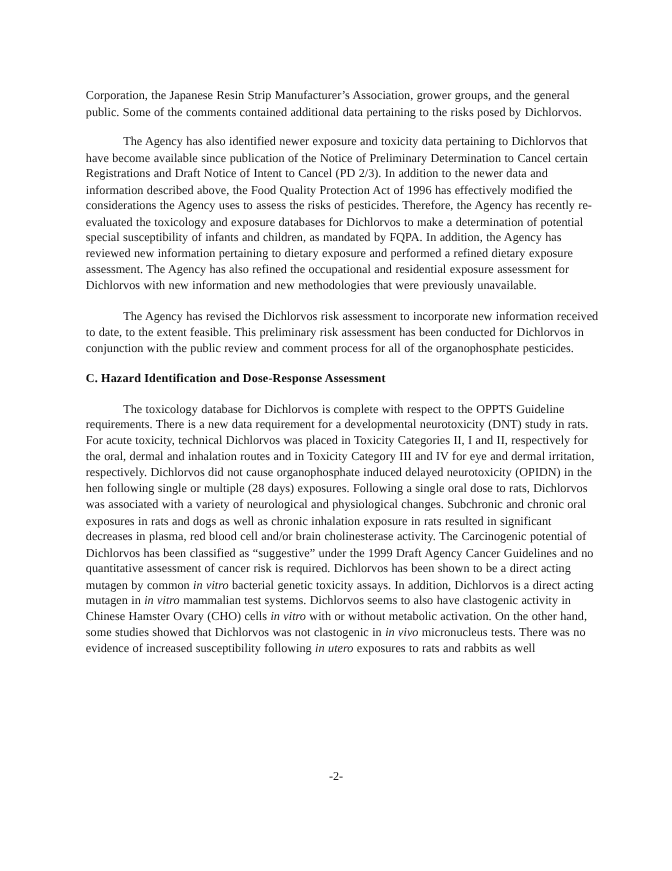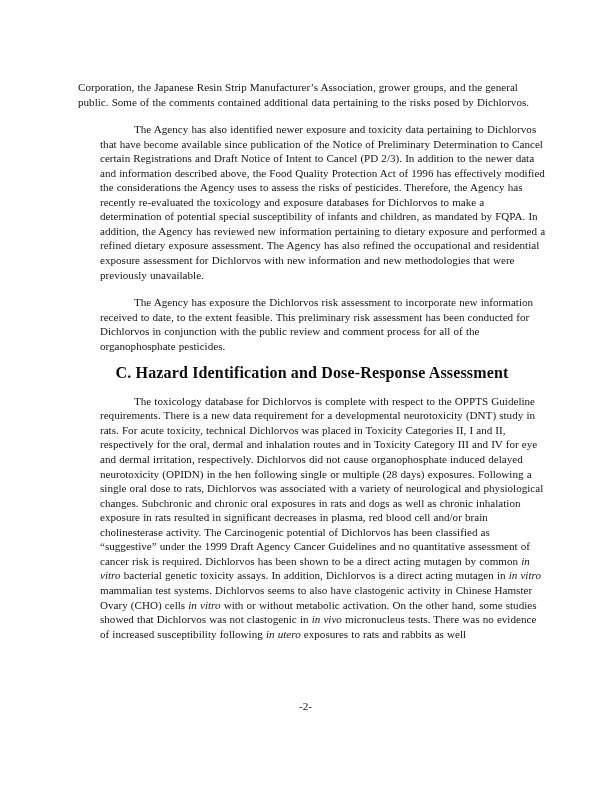--- a/index.html
+++ b/index.html
@@ -32,30 +32,28 @@
   p.para {
     margin: 0 0 13px 0;
     font-size: 11.1px;
     line-height: 14.55px;
     text-align: left;
     color: #151515;
     word-spacing: 0.35px;
   }
   p.para.indent {
     text-indent: 34px;
-    margin-left: 22px;
   }
   h2.section-heading {
     margin: 1px 0 13px 0;
-    font-size: 16px;
+    font-size: 11px;
     line-height: 14.55px;
     font-weight: bold;
     letter-spacing: 0.15px;
     color: #0c0c0c;
-    text-align: center;
   }
   .footer-page-number {
     position: absolute;
     left: 0;
     top: 700px;
     width: 611px;
     text-align: center;
     font-size: 11.1px;
     color: #151515;
   }
@@ -65,21 +63,21 @@
 <body>
 
 <div class="page">
   <div class="content">
 
     <p class="para">Corporation, the Japanese Resin Strip Manufacturer’s Association, grower groups, and the general public.  Some of the comments contained additional data pertaining to the risks posed by Dichlorvos.</p>
 
     <p class="para indent">The Agency has also identified newer exposure and toxicity data pertaining to Dichlorvos that have become available since publication of the Notice of Preliminary Determination to Cancel certain Registrations and Draft Notice of Intent to Cancel (PD 2/3). In addition to the newer data and information described above, the Food Quality Protection Act of 1996 has effectively modified the considerations the Agency uses to assess the risks of pesticides.  Therefore, the Agency has recently re-evaluated the toxicology and exposure databases for Dichlorvos to make a determination of potential special susceptibility of infants and children, as mandated  by FQPA.  In addition, the Agency has reviewed new information pertaining to dietary exposure and performed a refined dietary exposure assessment.  The Agency has also refined the occupational and residential exposure assessment for Dichlorvos with new information and new methodologies that were previously unavailable.</p>
 
 
-    <p class="para indent">The Agency has exposure the Dichlorvos risk assessment to incorporate new information received to date, to the extent feasible.  This preliminary risk assessment has been conducted for Dichlorvos in conjunction with the public review and comment process for all of the organophosphate pesticides.</p>
+    <p class="para indent">The Agency has revised the Dichlorvos risk assessment to incorporate new information received to date, to the extent feasible.  This preliminary risk assessment has been conducted for Dichlorvos in conjunction with the public review and comment process for all of the organophosphate pesticides.</p>
 
     <h2 class="section-heading">C.  Hazard Identification and Dose-Response Assessment</h2>
 
     <p class="para indent" id="hazard-paragraph">The toxicology database for Dichlorvos is complete with respect to the OPPTS Guideline requirements.  There is a new data requirement for a developmental neurotoxicity (DNT) study in rats.  For acute toxicity, technical Dichlorvos was placed in Toxicity Categories II, I and II, respectively  for the oral, dermal and inhalation routes and in Toxicity Category III and IV for eye and dermal irritation, respectively.  Dichlorvos did not cause organophosphate induced delayed neurotoxicity (OPIDN) in the hen following single or multiple (28 days) exposures.  Following a single oral dose to rats, Dichlorvos was associated with  a variety of neurological and physiological changes.  Subchronic and chronic oral exposures in rats and dogs as well as chronic inhalation exposure in rats resulted in significant decreases in plasma, red blood cell and/or brain cholinesterase activity.   The Carcinogenic potential of Dichlorvos has been classified as “suggestive” under the 1999 Draft Agency Cancer Guidelines and no quantitative assessment of cancer risk is required.   Dichlorvos has been shown to be a direct acting mutagen by common <i>in vitro</i> bacterial genetic toxicity assays.  In addition, Dichlorvos is a direct acting mutagen in  <i>in vitro</i> mammalian test systems.  Dichlorvos seems to also have clastogenic activity in Chinese Hamster Ovary (CHO) cells  <i>in vitro</i> with or without metabolic activation.  On the other hand, some studies showed that Dichlorvos was not clastogenic in  <i>in vivo</i> micronucleus tests.  There was no evidence of increased susceptibility following <i>in utero</i> exposures to rats and rabbits as well</p>
 
   </div>
 
   <div class="footer-page-number">-2-</div>
 </div>
 

